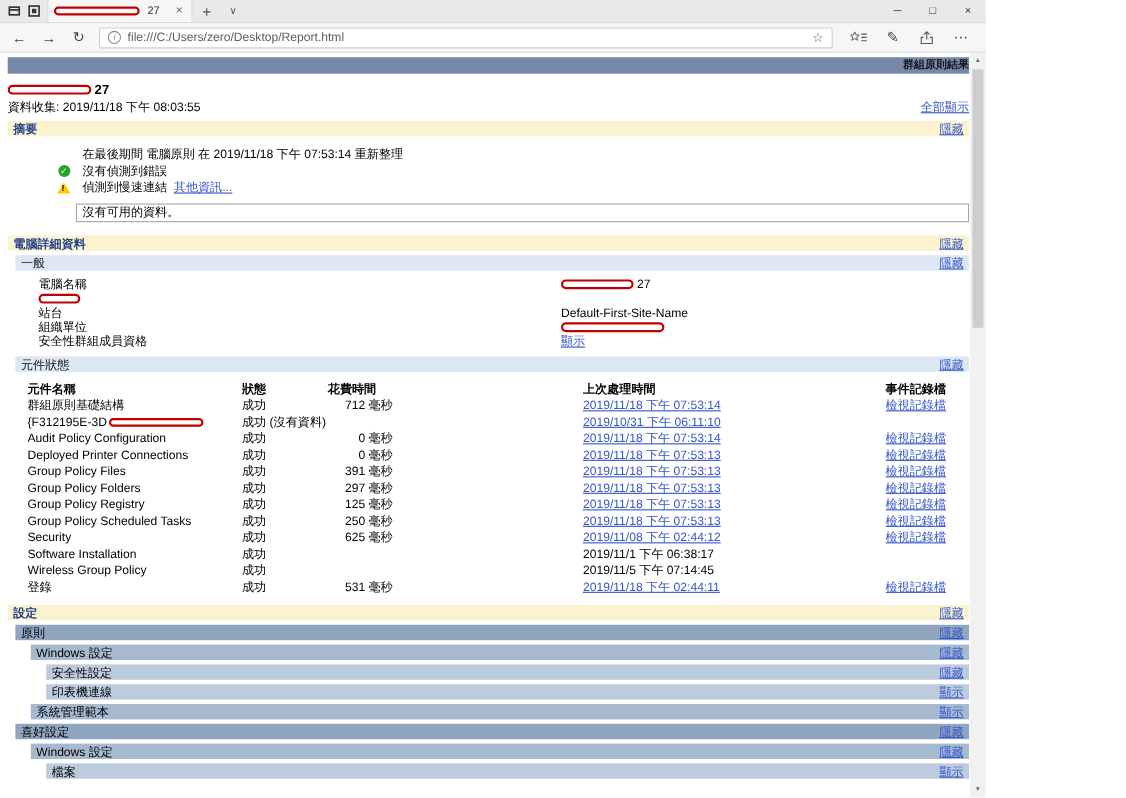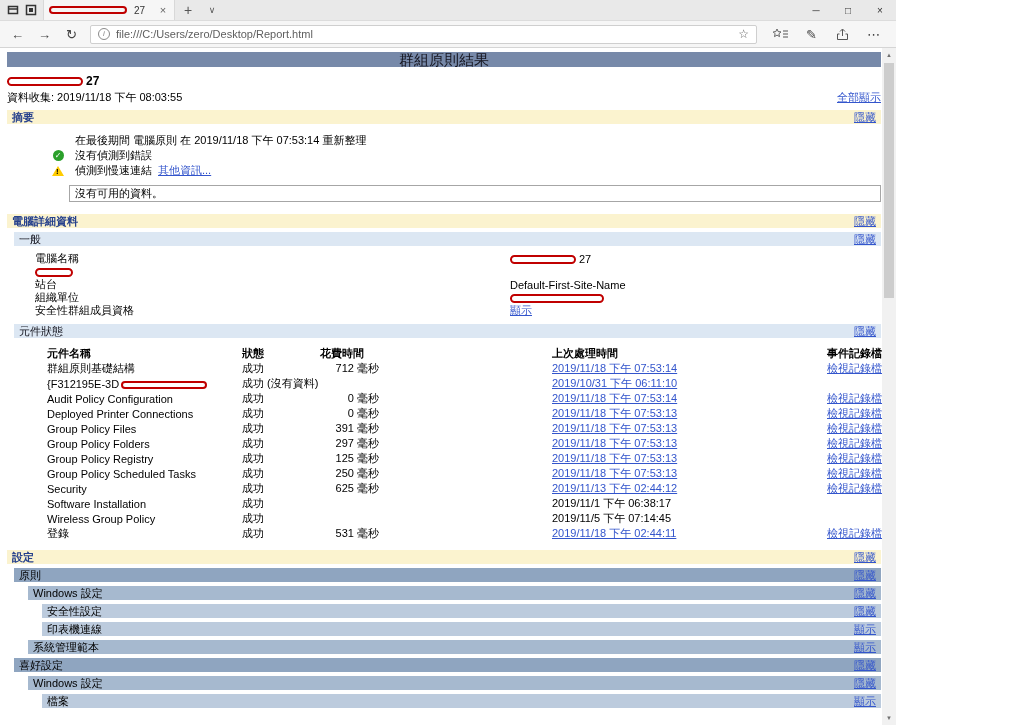--- a/index.html
+++ b/index.html
@@ -34,21 +34,21 @@
   .ab-star{color:#666;font-size:12px}
   .nav-right{display:flex;align-items:center;gap:14px;padding:0 5px}
 
   
   .page{position:relative;flex:1;background:#fff;padding:4px 15px 0 7px;font-size:11px;color:#000;overflow:hidden}
   .scrollbar{position:absolute;top:0;right:0;width:14px;height:100%;background:#F1F1F1}
   .sb-btn{height:14px;display:flex;align-items:center;justify-content:center;font-size:6px;color:#707070}
   .sb-btn.down{position:absolute;bottom:0;left:0;width:100%}
   .sb-thumb{position:absolute;top:15px;left:2px;width:10px;height:235px;background:#CDCDCD}
 
-  .title-band{height:15px;background:var(--c-header-band);text-align:center;font-size:15px;font-weight:normal;color:#15151F;line-height:15px;margin-bottom:7px}
+  .title-band{height:15px;background:var(--c-header-band);text-align:right;font-size:10px;font-weight:bold;color:#15151F;line-height:15px;margin-bottom:7px}
   .host-line{height:14px;display:flex;align-items:center;margin-bottom:2px}
   .host-suffix{font-weight:bold;font-size:12px}
   .meta-line{display:flex;justify-content:space-between;align-items:center;margin-bottom:5px}
   a.lnk{color:var(--c-link);text-decoration:underline;cursor:pointer;white-space:nowrap}
 
   .redact{display:inline-block;height:9px;border:2px solid var(--c-redaction);border-radius:7px;background:transparent;vertical-align:middle;margin:0 3px 0 0}
   .tab-redact{width:78px;height:8px}
   .host-redact{width:76px}
 
   .band{height:14px;display:flex;align-items:center;justify-content:space-between;padding:0 5px;margin-bottom:4px}
@@ -62,21 +62,21 @@
   .sum-ico{width:22px;display:flex;justify-content:center;align-items:center}
   .ico-success{width:11px;height:11px;border-radius:50%;background:var(--c-success-green);color:#fff;font-size:8px;line-height:11px;text-align:center;font-weight:bold}
   .ico-warning{position:relative;width:0;height:0;border-left:6px solid transparent;border-right:6px solid transparent;border-bottom:10px solid var(--c-warning-yellow)}
   .ico-warning::after{content:"!";position:absolute;top:1px;left:-2px;font-size:8px;line-height:9px;font-weight:bold;color:#000}
   .nodata-box{margin:7px 0 10px 62px;border:1px solid #A6A6A6;height:17px;line-height:15px;padding-left:5px}
 
   .g-rows{margin:6px 0 7px 28px}
   .g-row{height:13px;display:flex;align-items:center}
   .g-label{width:475px;flex:0 0 auto}
 
-  .comp-table{margin:8px 0 9px 40px;border-collapse:collapse;table-layout:fixed;width:calc(100% - 28px)}
+  .comp-table{margin:8px 0 9px 18px;border-collapse:collapse;table-layout:fixed;width:calc(100% - 28px)}
   .comp-table th{text-align:left;font-weight:bold;font-size:11px;height:15px;padding:0;white-space:nowrap}
   .comp-table td{font-size:11px;height:13px;padding:0;white-space:nowrap;overflow:hidden}
   .comp-table td.c-time{text-align:right;padding-right:8px}
   .comp-table td .redact{height:8px;margin-left:2px}
 
   .set-band{height:14px;display:flex;align-items:center;justify-content:space-between;padding:0 5px;margin-top:4px}
   .lv1{margin-left:7px;background:var(--c-level1-band)}
   .lv2{margin-left:21px;background:var(--c-level2-band)}
   .lv3{margin-left:35px;background:var(--c-level3-band)}
 </style>
@@ -301,21 +301,21 @@
             <td class="c-time">250 毫秒</td>
             <td class="c-spacer"></td>
             <td class="c-last"><a class="lnk">2019/11/18 下午 07:53:13</a></td>
             <td class="c-event"><a class="lnk">檢視記錄檔</a></td>
           </tr>
           <tr>
             <td class="c-name">Security</td>
             <td class="c-status">成功</td>
             <td class="c-time">625 毫秒</td>
             <td class="c-spacer"></td>
-            <td class="c-last"><a class="lnk">2019/11/13 下午 02:44:12</a></td>
+            <td class="c-last"><a class="lnk">2019/11/08 下午 02:44:12</a></td>
             <td class="c-event"><a class="lnk">檢視記錄檔</a></td>
           </tr>
           <tr>
             <td class="c-name">Software Installation</td>
             <td class="c-status">成功</td>
             <td class="c-time"></td>
             <td class="c-spacer"></td>
             <td class="c-last">2019/11/1 下午 06:38:17</td>
             <td class="c-event"></td>
           </tr>

